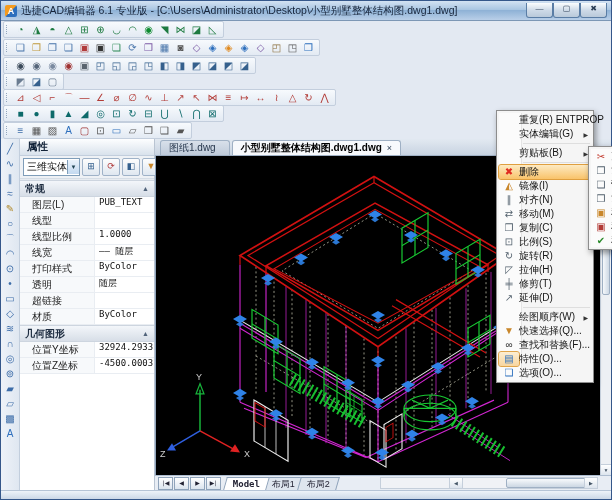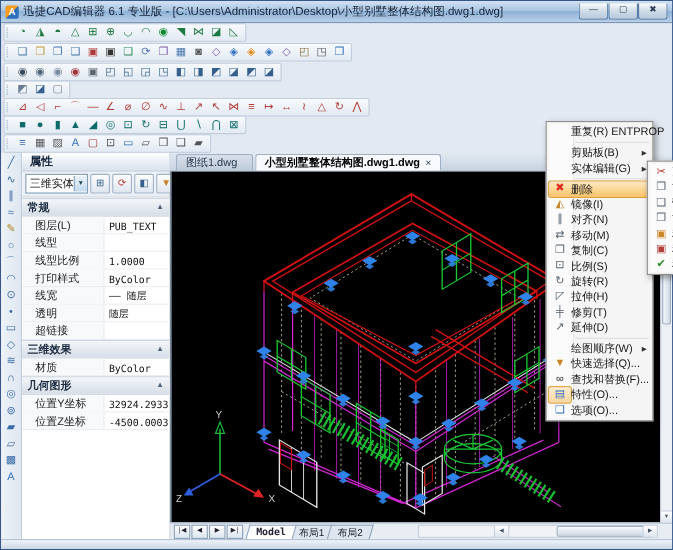--- a/index.html
+++ b/index.html
@@ -46,21 +46,21 @@
   .psel .car{flex:none;width:11px;height:14px;font-size:6px;line-height:14px;text-align:center;color:#245;
     background:linear-gradient(#eaf2fb,#c3d9f0);border-left:1px solid #7f9db9}
   .pbtn{width:16px;height:16px;flex:none;border:1px solid #9fb2c8;background:linear-gradient(#fdfdfd,#dfe7f0);
     font-size:9px;text-align:center;line-height:14px;border-radius:2px}
   .props-body{flex:1;background:#fff;overflow:hidden;border-top:1px solid #e7ebf0}
   .psec-h{height:15px;background:linear-gradient(#f3f6fa,#d7dee7);border-top:1px solid #cdd5df;border-bottom:1px solid #cdd5df;
     display:flex;align-items:center;justify-content:space-between;padding:0 5px;font-weight:bold;color:#1d2c40}
   .psec-h .col{font-size:7px;color:#50637a}
   .prow{display:flex;height:15px;border-bottom:1px solid #e9edf2;align-items:stretch}
   .plabel{width:62px;flex:none;padding-left:12px;color:#222;background:#f7f9fb;border-right:1px solid #e9edf2;display:flex;align-items:center;white-space:nowrap;overflow:hidden}
-  .pval{flex:1;padding-left:4px;display:flex;align-items:flex-end;gap:3px;font-family:"DejaVu Sans Mono",monospace;font-size:9px;color:#101010;white-space:nowrap;overflow:hidden}
+  .pval{flex:1;padding-left:4px;display:flex;align-items:flex-start;gap:3px;font-family:"DejaVu Sans Mono",monospace;font-size:9px;color:#101010;white-space:nowrap;overflow:hidden}
 
   .rpane{flex:1;display:flex;flex-direction:column;min-width:0}
   .doctabs{height:16px;flex:none;background:linear-gradient(#e2e9f1,#c8d3e1);display:flex;align-items:flex-end;padding-left:5px;gap:2px;border-bottom:1px solid #9fb0c4}
   .dtab{height:14px;padding:0 8px;display:flex;align-items:center;gap:5px;color:#27374d;white-space:nowrap;
     background:linear-gradient(#d8e0ea,#bfcbda);border:1px solid #9fb0c4;border-bottom:none;border-radius:3px 3px 0 0}
   .dtab.active{background:#f7f9fc;font-weight:bold;color:#000}
   .dtab .x{font-size:9px;color:#2c3e55;font-weight:normal}
 
   .canvas-wrap{flex:1;position:relative;background:#000;min-height:0;border-left:1px solid #8fa3ba}
   .canvas-wrap svg{position:absolute;left:0;top:0;width:450px;height:100%}
@@ -318,51 +318,47 @@
             </div>
 
             <div class="prow">
               <span class="plabel">线型比例</span>
               <span class="pval">
                 <span>1.0000</span>
               </span>
             </div>
 
             <div class="prow">
+              <span class="plabel">线宽</span>
+              <span class="pval">
+                <span>—— 随层</span>
+              </span>
+            </div>
+
+            <div class="prow">
               <span class="plabel">打印样式</span>
               <span class="pval">
                 <span>ByColor</span>
               </span>
             </div>
 
             <div class="prow">
-              <span class="plabel">线宽</span>
-              <span class="pval">
-                <span>—— 随层</span>
-              </span>
-            </div>
-
-            <div class="prow">
               <span class="plabel">透明</span>
               <span class="pval">
                 <span>随层</span>
               </span>
             </div>
 
             <div class="prow">
               <span class="plabel">超链接</span>
               <span class="pval">
                 <span></span>
               </span>
             </div>
           </div>
-        <div class="psec-h">
-          <span>三维效果</span>
-          <span class="col">▲</span>
-        </div>
         <div>
 
             <div class="prow">
               <span class="plabel">材质</span>
               <span class="pval">
                 <span>ByColor</span>
               </span>
             </div>
           </div>
         <div class="psec-h">
@@ -561,32 +557,32 @@
 </div>
 
 <div class="cmenu">
 
     <div class="cm-item">
       <span class="cm-ico"></span>
       <span class="cm-label">重复(R) ENTPROP</span>
       <span class="cm-arrow"></span>
     </div>
 
+    <div class="cm-item">
+      <span class="cm-ico"></span>
+      <span class="cm-label">实体编辑(G)</span>
+      <span class="cm-arrow">▶</span>
+    </div>
+
     <div class="cm-item sep">
       <span class="cm-ico"></span>
       <span class="cm-label">剪贴板(B)</span>
       <span class="cm-arrow">▶</span>
     </div>
 
-    <div class="cm-item">
-      <span class="cm-ico"></span>
-      <span class="cm-label">实体编辑(G)</span>
-      <span class="cm-arrow">▶</span>
-    </div>
-
     <div class="cm-item hl sep">
       <span class="cm-ico" style="color: rgb(224, 43, 32);">✖</span>
       <span class="cm-label">删除</span>
       <span class="cm-arrow"></span>
     </div>
 
     <div class="cm-item">
       <span class="cm-ico" style="color: rgb(201, 135, 43);">◭</span>
       <span class="cm-label">镜像(I)</span>
       <span class="cm-arrow"></span>

